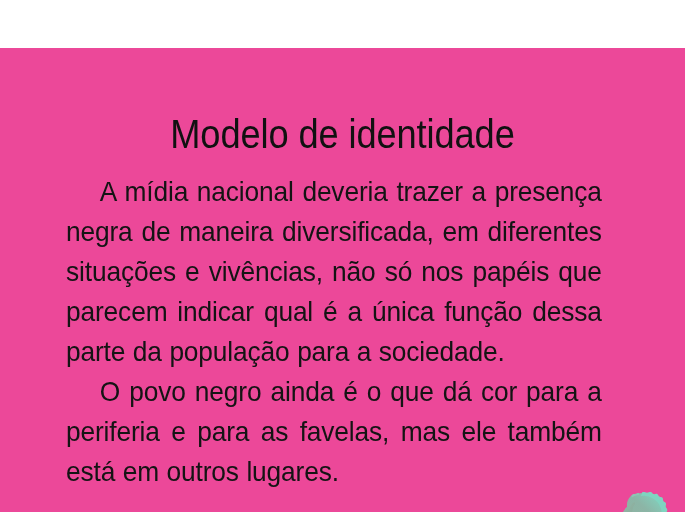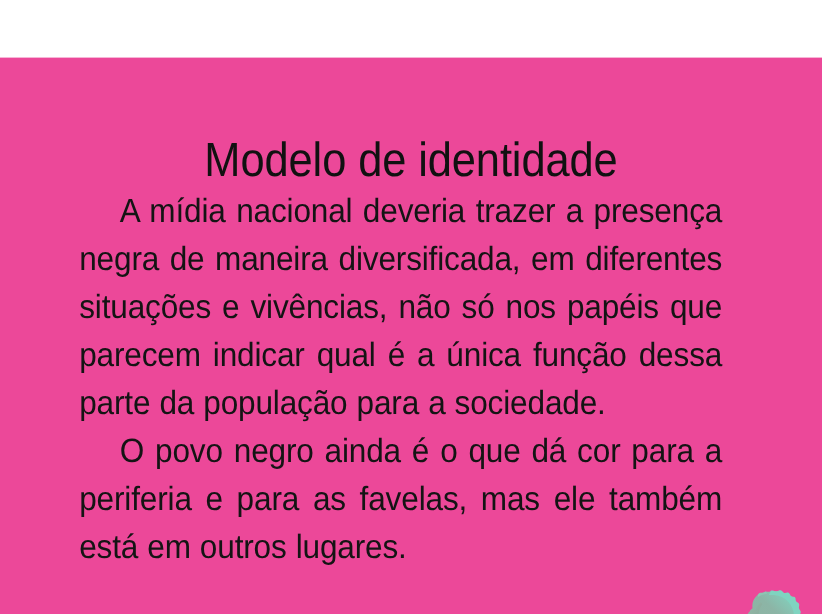--- a/index.html
+++ b/index.html
@@ -35,21 +35,21 @@
     letter-spacing: -0.1px;
     transform: scaleX(0.905);
     transform-origin: center center;
     white-space: nowrap;
   }
 
   
   .body-block {
     position: absolute;
     left: 66px;
-    top: 108px;
+    top: 124px;
     width: 570px;
   }
 
   .para {
     margin: 0;
     color: #141414;
     font-family: "Liberation Sans", "DejaVu Sans", sans-serif;
     font-size: 28px;
     line-height: 40px;
     font-weight: 400;

